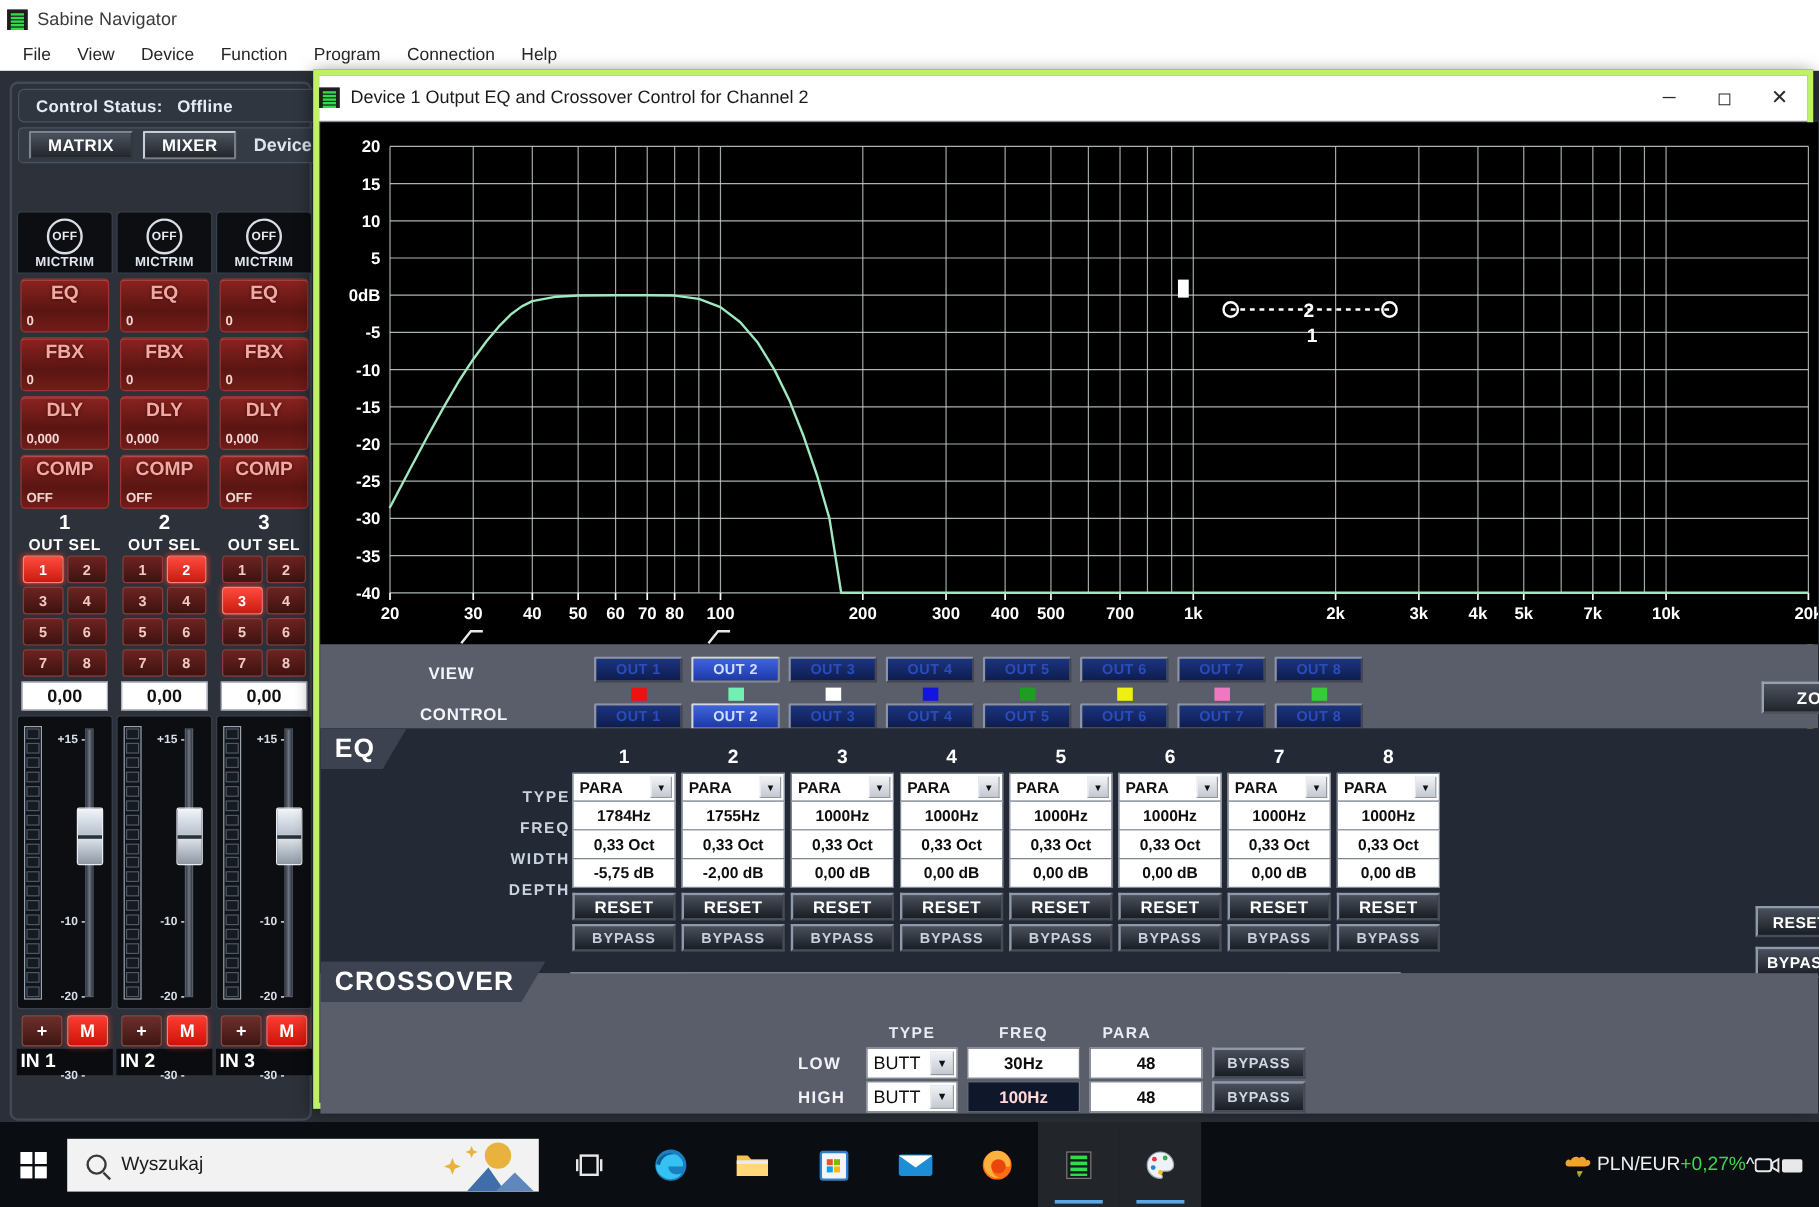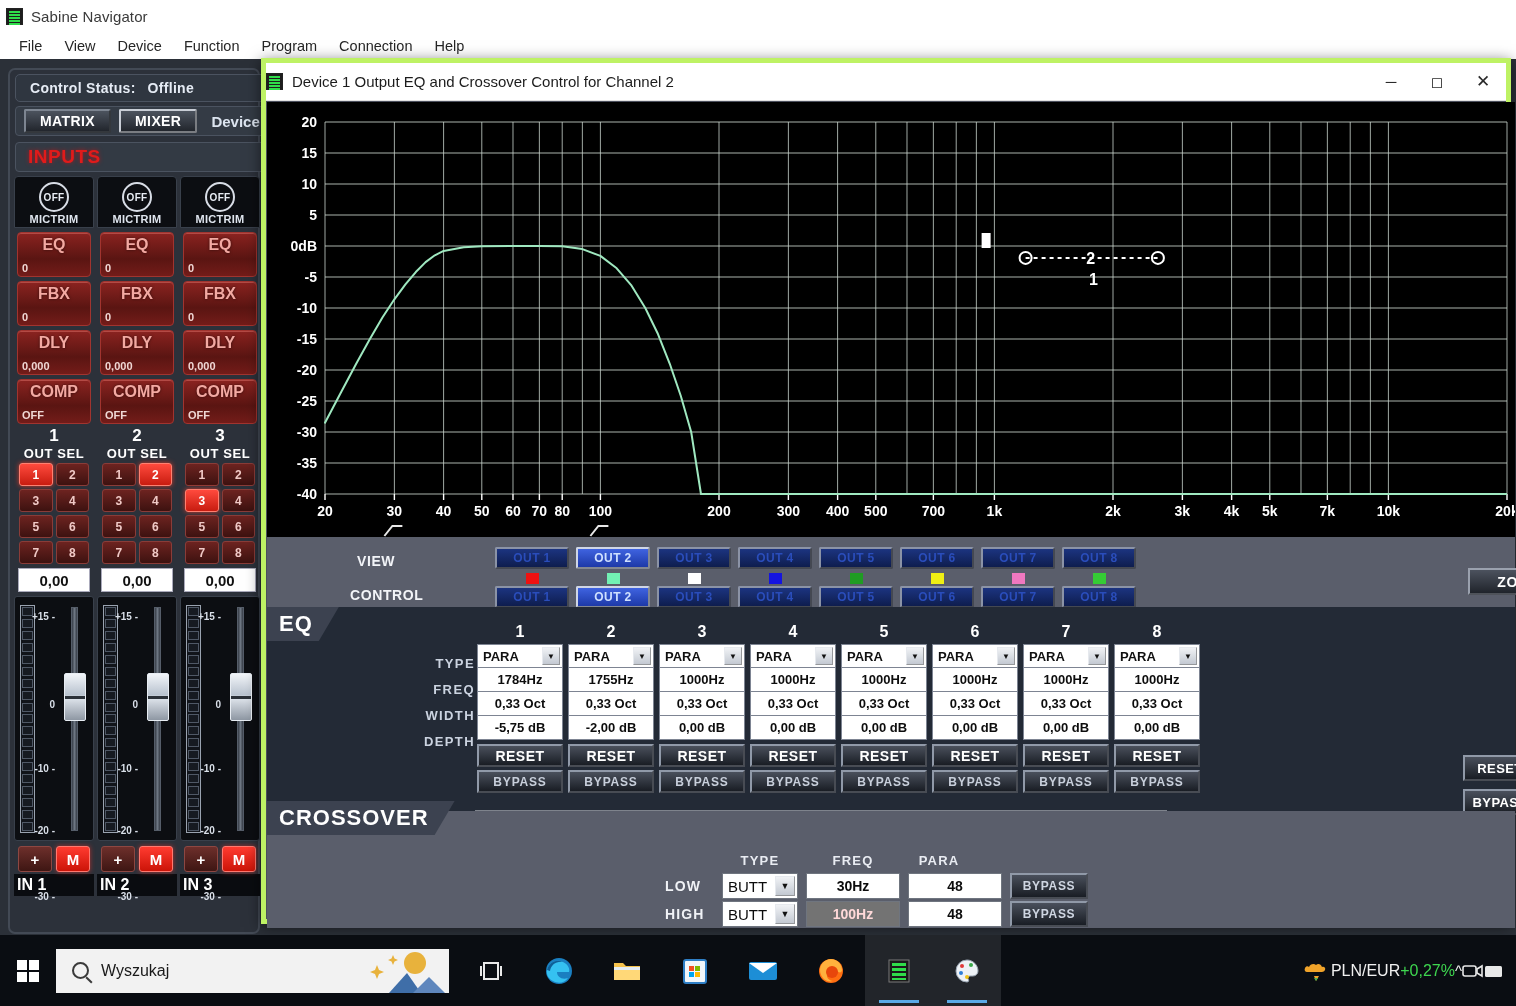--- a/index.html
+++ b/index.html
@@ -136,21 +136,21 @@
   .led-col {
     position: absolute; left: 5px; top: 8px; width: 15px; height: 228px;
     border: 1px solid #9aa3b0; background: #11141a;
     display: flex; flex-direction: column; justify-content: space-between; padding: 1px;
   }
   .led-col i { display: block; height: 9px; border: 1px solid #4f5866; background: #161a21; }
   .scale-col {
     position: absolute; left: 23px; top: 6px; width: 33px; height: 232px;
   }
   .scale-col div {
-    position: absolute; right: 16px; color: #d9dfe8; font-size: 10px; font-weight: bold; white-space: nowrap;
+    position: absolute; right: 0; color: #d9dfe8; font-size: 10px; font-weight: bold; white-space: nowrap;
   }
   .fader-track {
     position: absolute; left: 56px; top: 10px; width: 7px; height: 224px;
     background: linear-gradient(90deg,#353b45,#6d7682,#353b45); border: 1px solid #555d69;
   }
   .fader-cap {
     position: absolute; left: 49px; top: 76px; width: 22px; height: 48px;
     background: linear-gradient(#f2f5f9,#b9c3cf 45%,#dfe5ec 52%,#8e97a3);
     border: 1px solid #e8edf3; border-radius: 2px;
   }
@@ -331,21 +331,21 @@
   .xo-sel .arrow {
     position: absolute; right: 2px; top: 2px; width: 20px; height: 20px;
     background: linear-gradient(#f0f2f5,#c3c9d2); border: 1px outset #e6e9ee;
     display: flex; align-items: center; justify-content: center; font-size: 9px; color: #111;
   }
   .xo-num {
     width: 94px; height: 26px; background: #fff; border: 1px solid #6f757f;
     display: flex; align-items: center; justify-content: center;
     color: #0c0c0c; font-size: 14px; font-weight: bold;
   }
-  .xo-num.hot { background: #737373; color: #ffd9d9; }
+  .xo-num.hot { background: #0f172a; color: #ffd9d9; }
   .xo-bypass {
     width: 78px; height: 26px; background: linear-gradient(#4a505c,#191d24);
     border: 2px outset #9099a8; color: #cfd6e2; font-size: 12px; font-weight: bold;
     display: flex; align-items: center; justify-content: center; letter-spacing: .7px;
   }
 
   
   .taskbar {
     position: absolute; left: 0; top: 935px; width: 1516px; height: 71px;
     background: #0a0d12; display: flex; align-items: center;
@@ -412,23 +412,20 @@
           <span class="lbl">Control Status:</span>
           <span>Offline</span>
         </div>
 
         <div class="mx-btnrow">
           <div class="mx-btn">MATRIX</div>
           <div class="mx-btn light">MIXER</div>
           <div class="dev-label">Device 1</div>
         </div>
 
-        <div class="inputs-bar">
-          <span>INPUTS</span>
-        </div>
 
         <div class="chan-strip-wrap" id="chan-strips">
             <div class="chan-strip">
               <div class="cs-top">
                 <div class="mictrim-knob">OFF</div>
                 <div class="mictrim-lbl">MICTRIM</div>
               </div>
               <div class="red-btn">
                 <div class="t">EQ</div>
                 <div class="v">0</div>

